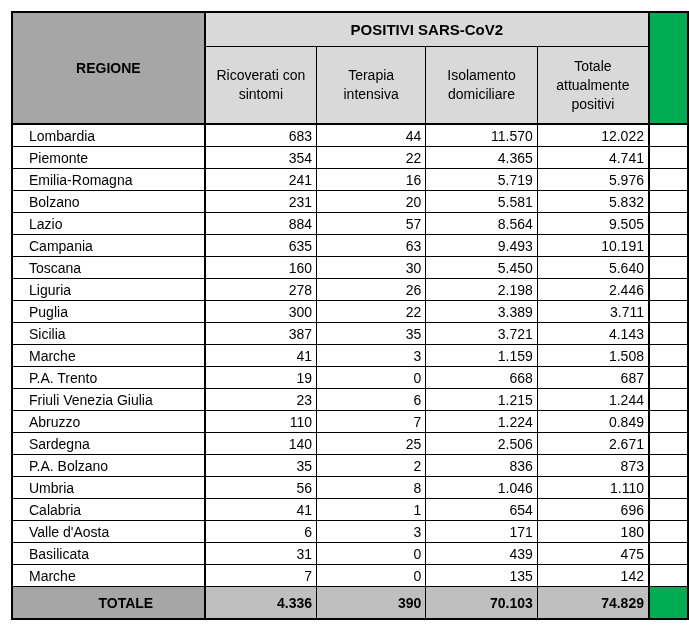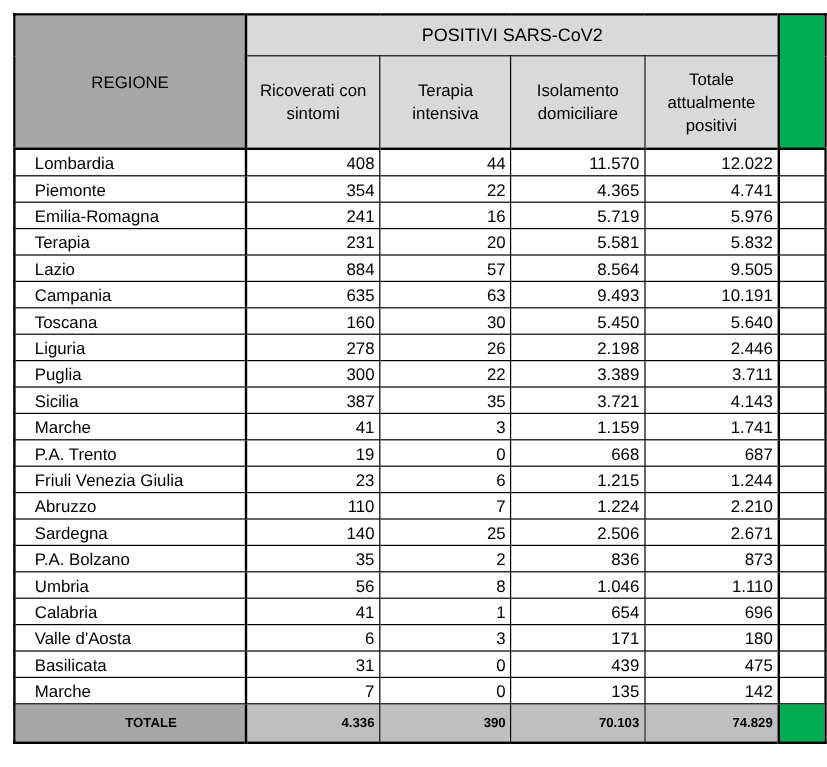--- a/index.html
+++ b/index.html
@@ -26,29 +26,29 @@
     border: 2px solid var(--border, #000);
   }
   th, td {
     border: 1px solid var(--border, #000);
     overflow: hidden;
     white-space: nowrap;
   }
   
   .region-head {
     background: var(--header_dark, #A6A6A6);
-    font-weight: normal;
+    font-weight: bold;
     font-size: 14px;
     text-align: center;
     border-right-width: 2px;
     border-bottom-width: 2px;
   }
   .group-head {
     background: var(--header_light, #D9D9D9);
-    font-weight: normal;
+    font-weight: bold;
     font-size: 15px;
     text-align: center;
     height: 31px;
   }
   .green-head {
     background: var(--accent_green, #00AC52);
     border-left-width: 2px;
     border-bottom-width: 2px;
   }
   .sub-head {
@@ -73,21 +73,21 @@
     text-align: left;
     padding-left: 16px;
     border-right-width: 2px;
   }
   td.num-cell { text-align: right; }
   td.edge-cell { border-left-width: 2px; }
   
   .total-row td {
     height: 29px;
     font-weight: bold;
-    font-size: 11px;
+    font-size: 14px;
     padding-left: 36px;
   }
   .total-label {
     background: var(--header_dark, #A6A6A6);
     text-align: center;
     border-right-width: 2px;
     border-top-width: 1px;
   }
   .total-num {
     background: var(--total_fill, #BFBFBF);
@@ -122,21 +122,21 @@
       <tr>
         <th class="sub-head">Ricoverati con sintomi</th>
         <th class="sub-head">Terapia intensiva</th>
         <th class="sub-head">Isolamento domiciliare</th>
         <th class="sub-head">Totale attualmente positivi</th>
       </tr>
     </thead>
     <tbody id="rows-body">
         <tr>
           <td class="region-cell">Lombardia</td>
-          <td class="num-cell">408</td>
+          <td class="num-cell">683</td>
           <td class="num-cell">44</td>
           <td class="num-cell">11.570</td>
           <td class="num-cell">12.022</td>
           <td class="edge-cell"></td>
         </tr>
         <tr>
           <td class="region-cell">Piemonte</td>
           <td class="num-cell">354</td>
           <td class="num-cell">22</td>
           <td class="num-cell">4.365</td>
@@ -145,21 +145,21 @@
         </tr>
         <tr>
           <td class="region-cell">Emilia-Romagna</td>
           <td class="num-cell">241</td>
           <td class="num-cell">16</td>
           <td class="num-cell">5.719</td>
           <td class="num-cell">5.976</td>
           <td class="edge-cell"></td>
         </tr>
         <tr>
-          <td class="region-cell">Terapia</td>
+          <td class="region-cell">Bolzano</td>
           <td class="num-cell">231</td>
           <td class="num-cell">20</td>
           <td class="num-cell">5.581</td>
           <td class="num-cell">5.832</td>
           <td class="edge-cell"></td>
         </tr>
         <tr>
           <td class="region-cell">Lazio</td>
           <td class="num-cell">884</td>
           <td class="num-cell">57</td>
@@ -205,21 +205,21 @@
           <td class="num-cell">35</td>
           <td class="num-cell">3.721</td>
           <td class="num-cell">4.143</td>
           <td class="edge-cell"></td>
         </tr>
         <tr>
           <td class="region-cell">Marche</td>
           <td class="num-cell">41</td>
           <td class="num-cell">3</td>
           <td class="num-cell">1.159</td>
-          <td class="num-cell">1.741</td>
+          <td class="num-cell">1.508</td>
           <td class="edge-cell"></td>
         </tr>
         <tr>
           <td class="region-cell">P.A. Trento</td>
           <td class="num-cell">19</td>
           <td class="num-cell">0</td>
           <td class="num-cell">668</td>
           <td class="num-cell">687</td>
           <td class="edge-cell"></td>
         </tr>
@@ -229,21 +229,21 @@
           <td class="num-cell">6</td>
           <td class="num-cell">1.215</td>
           <td class="num-cell">1.244</td>
           <td class="edge-cell"></td>
         </tr>
         <tr>
           <td class="region-cell">Abruzzo</td>
           <td class="num-cell">110</td>
           <td class="num-cell">7</td>
           <td class="num-cell">1.224</td>
-          <td class="num-cell">2.210</td>
+          <td class="num-cell">0.849</td>
           <td class="edge-cell"></td>
         </tr>
         <tr>
           <td class="region-cell">Sardegna</td>
           <td class="num-cell">140</td>
           <td class="num-cell">25</td>
           <td class="num-cell">2.506</td>
           <td class="num-cell">2.671</td>
           <td class="edge-cell"></td>
         </tr>

